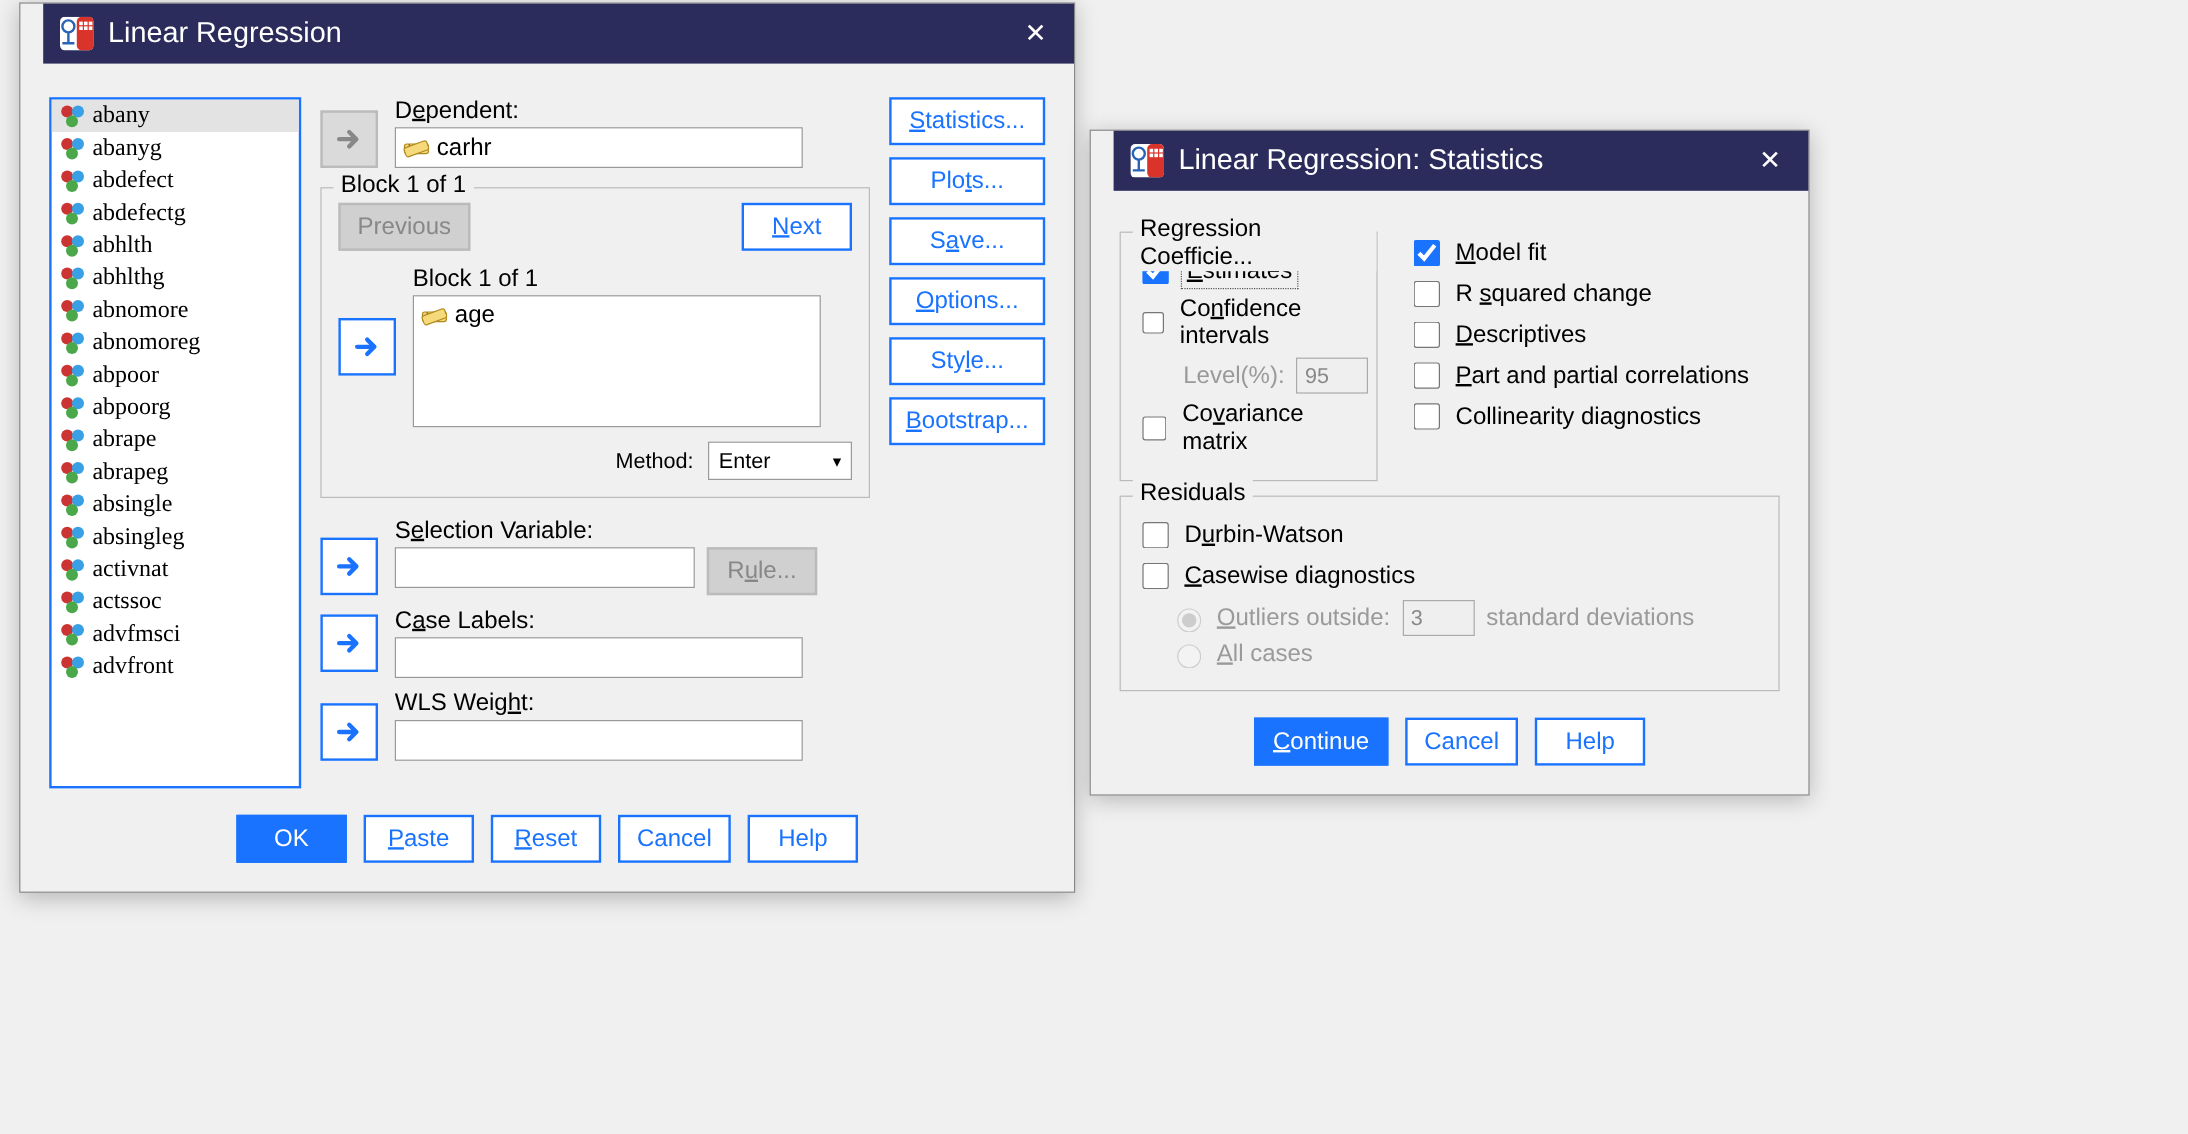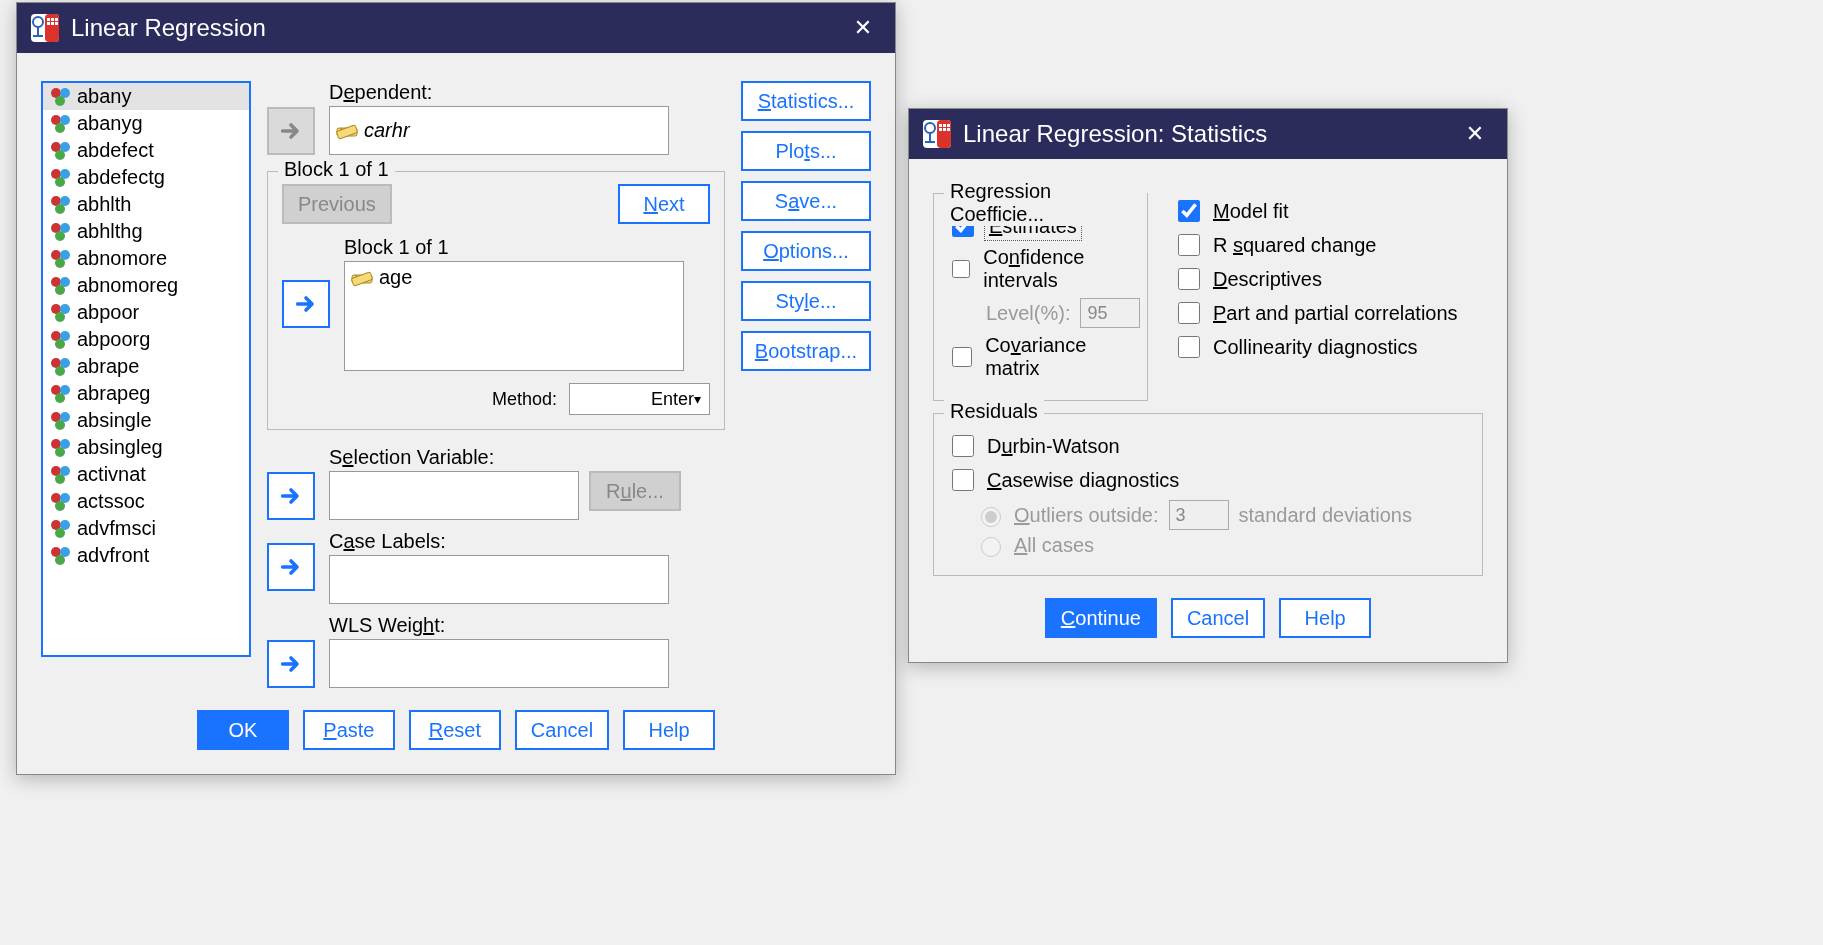--- a/index.html
+++ b/index.html
@@ -20,56 +20,57 @@
     box-shadow: 0 4px 18px rgba(0,0,0,0.25);
   }
   .titlebar {
     height: 50px;
     background: #2b2b5c;
     color: #fff;
     display: flex;
     align-items: center;
     padding: 0 14px;
     font-size: 24px;
+    margin-left: 19px;
   }
   .titlebar .app-icon {
     width: 28px; height: 28px; margin-right: 12px; flex: 0 0 auto;
   }
   .titlebar .title-text { flex: 1 1 auto; }
   .titlebar .close {
     width: 36px; height: 36px; display: flex; align-items: center; justify-content: center;
     font-size: 22px; cursor: pointer;
   }
   .content { padding: 28px 24px 24px; }
 
   
   .main-cols { display: flex; gap: 16px; }
-  .varbox-wrap { display:flex; }
+  .varbox-wrap { display:flex;font-family:Liberation Serif, serif; }
   .varlist {
     border: 2px solid #1a73ff;
     width: 210px; height: 576px;
     background: #fff;
     overflow-y: scroll;
     font-size: 20px;
   }
   .varlist::-webkit-scrollbar { width: 18px; }
   .varlist::-webkit-scrollbar-track { background: #eee; border-left:1px solid #ccc; }
   .varlist::-webkit-scrollbar-thumb { background: #c8c8c8; }
   .var-item { display:flex; align-items:center; gap:6px; padding: 2px 6px; }
   .var-item.selected { background: #e3e3e3; }
   .nom-icon { width:22px; height:22px; flex:0 0 auto; }
   .ruler-icon { width:22px; height:22px; flex:0 0 auto; }
 
   .midcol { flex: 1; display:flex; flex-direction: column; gap: 10px; }
   .row { display:flex; align-items:flex-start; gap: 14px; }
   .label { margin-bottom: 2px; display:block; font-size: 20px; }
   .label .hotkey { text-decoration: underline; }
   .field {
-    border: 1px solid #999; background:#fff; height: 49px; width: 340px;
-    display:flex; align-items:center; padding: 0 6px; font-size: 20px; gap:6px;font-style:italic;
+    border: 1px solid #999; background:#fff; height: 34px; width: 340px;
+    display:flex; align-items:center; padding: 0 6px; font-size: 20px; gap:6px;
   }
   .listbox {
     border: 1px solid #999; background:#fff; width: 340px; height: 110px;
     padding: 4px 6px; font-size: 20px;
   }
   .arrow-btn {
     width: 48px; height: 48px; border: 2px solid #1a73ff; background:#fff;
     display:flex; align-items:center; justify-content:center; cursor:pointer;
   }
   .arrow-btn.disabled {
@@ -89,22 +90,22 @@
   }
   .btn.primary { background:#1a73ff; color:#fff; border-color:#1a73ff; }
   .btn.disabled { background:#d0d0d0; border-color:#bbb; color:#888; cursor:default; }
   .btn .hotkey { text-decoration: underline; }
   .rightbtns { display:flex; flex-direction:column; gap: 10px; width: 130px; }
   .rightbtns .btn { width: 100%; justify-content: center; }
 
   .bottom-btns { display:flex; gap:14px; margin-top:22px; justify-content:center; }
 
   .select {
-    border: 1px solid #999; background:#fff; height: 32px; width: 141px;
-    display:flex; align-items:center; justify-content:flex-end; padding:0 8px;
+    border: 1px solid #999; background:#fff; height: 32px; width: 120px;
+    display:flex; align-items:center; justify-content:space-between; padding:0 8px;
   }
   .select .chev { font-size:14px; }
 
   
   .stats-grid { display:flex; gap: 26px; margin-bottom: 12px;}
   .cbx { display:flex; align-items:center; gap:10px; margin: 6px 0; font-size:20px; }
   .cbx input[type="checkbox"]{ width:22px; height:22px; accent-color:#1a73ff;}
   .cbx .hotkey { text-decoration: underline; }
   .cbx .dotted { outline: 1px dotted #555; outline-offset:2px; padding:0 2px;}
   .tiny-input { width:60px; height:30px; border:1px solid #aaa; padding:0 6px; font-size:18px; color:#888;}

